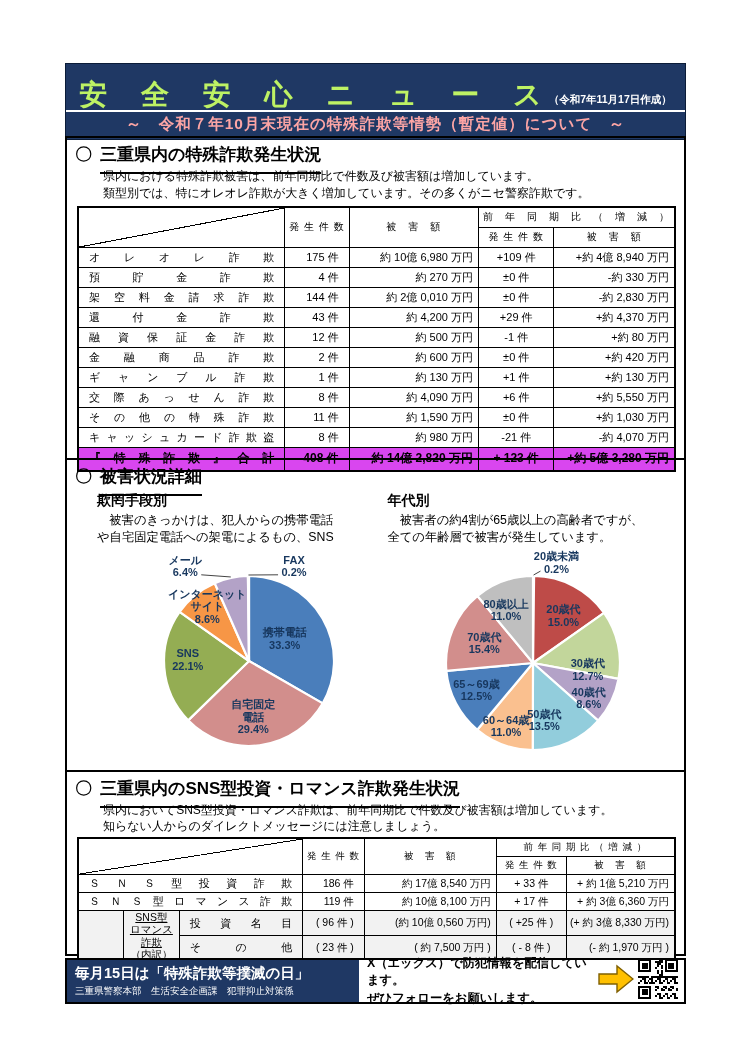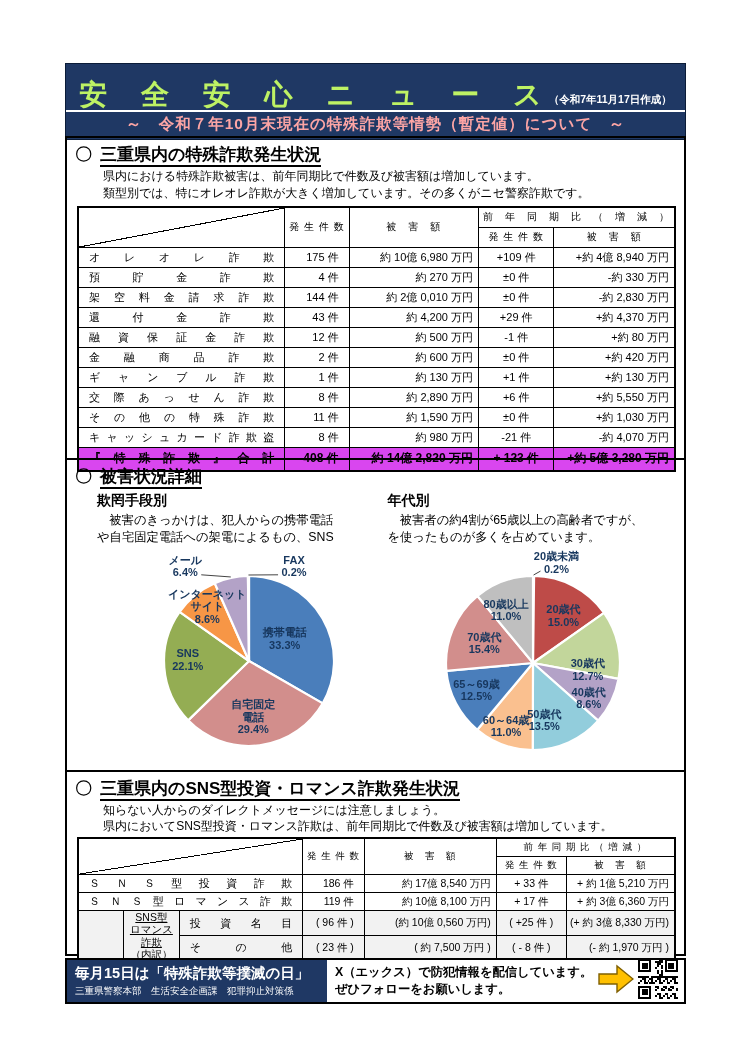--- a/index.html
+++ b/index.html
@@ -15,21 +15,21 @@
 
   
   .content{position:absolute;left:65px;top:136px;width:621px;border:2px solid #000;box-sizing:border-box;}
   .sec{box-sizing:border-box;padding:5px 8px 0 8px;}
   .sec + .sec{border-top:2px solid #000;}
   .sec1{height:320px;}
   .sec2{height:312px;}
   .sec3{height:184px;}
   .sec-title{font-size:17px;font-weight:bold;white-space:nowrap;}
   .sec-title .marker{margin-right:8px;font-weight:bold;}
-  .sec-title .t-underline{border-bottom:2px solid #000;padding-bottom:1px;}
+  .sec-title .t-underline{border-bottom:2px solid #000;padding-bottom:8px;}
   .body-text{font-size:12px;line-height:1.4;margin:2px 0 0 28px;}
   .sec3 .body-text{font-size:12px;line-height:1.35;}
 
   
   table{border-collapse:collapse;table-layout:fixed;}
   .t1{margin:4px 0 0 2px;border:2px solid #000;}
   .t1 th,.t1 td{border:1px solid #000;font-size:11px;padding:0 4px;height:19px;overflow:hidden;white-space:nowrap;}
   .t1 th{font-weight:normal;font-size:10px;letter-spacing:1px;}
   .t2{margin:3px 0 0 2px;border:2px solid #000;}
   .t2 th,.t2 td{border:1px solid #000;font-size:10.5px;padding:0 3px;height:17px;overflow:hidden;white-space:nowrap;}
@@ -50,21 +50,21 @@
   
   .cols{display:flex;margin-top:2px;}
   .col-l{width:47%;padding-left:22px;box-sizing:border-box;}
   .col-r{width:53%;padding-left:30px;box-sizing:border-box;}
   .col-h{font-size:14px;font-weight:bold;margin:2px 0 2px 0;}
   .col-p{font-size:12.3px;line-height:1.35;}
   .pie-wrap{margin-top:0;}
 
   
   .footer{position:absolute;left:65px;top:958px;width:621px;height:46px;border:2px solid #000;box-sizing:border-box;display:flex;background:#fff;}
-  .f-left{width:260px;background:#1F3864;color:#fff;padding:4px 8px 0 8px;box-sizing:border-box;}
+  .f-left{width:292px;background:#1F3864;color:#fff;padding:4px 8px 0 8px;box-sizing:border-box;}
   .f-l1{font-size:14.5px;font-weight:bold;white-space:nowrap;}
   .f-l2{font-size:9.5px;margin-top:2px;white-space:nowrap;}
   .f-right{flex:1;display:flex;align-items:center;padding:2px 4px 2px 8px;box-sizing:border-box;}
   .f-text{flex:1;font-size:12.3px;font-weight:bold;line-height:1.4;}
   .f-arrow{margin:0 4px;}
   .f-qr{margin-right:2px;}
 </style>
 </head>
 <body>
 
@@ -154,21 +154,21 @@
             <tr>
               <td class="jname">ギ ャ ン ブ ル 詐 欺</td>
               <td class="cell-cases">1 件</td>
               <td class="cell-amount">約 130 万円</td>
               <td class="cell-yoyc">+1 件</td>
               <td class="cell-yoya">+約 130 万円</td>
             </tr>
             <tr>
               <td class="jname">交 際 あ っ せ ん 詐 欺</td>
               <td class="cell-cases">8 件</td>
-              <td class="cell-amount">約 2,890 万円</td>
+              <td class="cell-amount">約 4,090 万円</td>
               <td class="cell-yoyc">+6 件</td>
               <td class="cell-yoya">+約 5,550 万円</td>
             </tr>
             <tr>
               <td class="jname">そ の 他 の 特 殊 詐 欺</td>
               <td class="cell-cases">11 件</td>
               <td class="cell-amount">約 1,590 万円</td>
               <td class="cell-yoyc">±0 件</td>
               <td class="cell-yoya">+約 1,030 万円</td>
             </tr>
@@ -219,21 +219,21 @@
                 <text x="86.25" y="18.799999999999997" text-anchor="middle" font-size="11" font-weight="bold" fill="#17375E"><tspan x="86.25">メール</tspan><tspan x="86.25" dy="12.5">6.4%</tspan></text>
                 <line x1="179.05" y1="29.799999999999997" x2="149.45964961896186" y2="30.001697566372215" stroke="#444" stroke-width="1"></line>
                 <text x="195.05" y="18.799999999999997" text-anchor="middle" font-size="11" font-weight="bold" fill="#17375E"><tspan x="195.05">FAX</tspan><tspan x="195.05" dy="12.5">0.2%</tspan></text>
               </svg>
           </div>
         </div>
         <div class="col-r">
           <div class="col-h">年代別</div>
           <div class="col-p">
             <div>　被害者の約4割が65歳以上の高齢者ですが、</div>
-            <div>を使ったものが多くを占めています。</div>
+            <div>全ての年齢層で被害が発生しています。</div>
           </div>
           <div class="pie-wrap" style="margin-left:-4px;">
             <svg id="pie2" width="300" height="212" viewBox="0 0 300 212">
                 <path d="M150,118 L150.00,31.00 A87,87 0 0 1 151.09,31.01 Z" fill="#D9D9D9" stroke="#ffffff" stroke-width="2.2" stroke-linejoin="round"></path>
                 <path d="M150,118 L151.09,31.01 A87,87 0 0 1 221.07,67.82 Z" fill="#BE4B48" stroke="#ffffff" stroke-width="2.2" stroke-linejoin="round"></path>
                 <path d="M150,118 L221.07,67.82 A87,87 0 0 1 235.53,133.92 Z" fill="#C2D69B" stroke="#ffffff" stroke-width="2.2" stroke-linejoin="round"></path>
                 <path d="M150,118 L235.53,133.92 A87,87 0 0 1 215.13,175.68 Z" fill="#B3A2C7" stroke="#ffffff" stroke-width="2.2" stroke-linejoin="round"></path>
                 <path d="M150,118 L215.13,175.68 A87,87 0 0 1 149.73,205.00 Z" fill="#92CDDC" stroke="#ffffff" stroke-width="2.2" stroke-linejoin="round"></path>
                 <path d="M150,118 L149.73,205.00 A87,87 0 0 1 94.29,184.82 Z" fill="#FAC08F" stroke="#ffffff" stroke-width="2.2" stroke-linejoin="round"></path>
                 <path d="M150,118 L94.29,184.82 A87,87 0 0 1 63.35,125.79 Z" fill="#4A7EBB" stroke="#ffffff" stroke-width="2.2" stroke-linejoin="round"></path>
@@ -253,22 +253,22 @@
           </div>
         </div>
       </div>
     </div>
 
     <div class="sec sec3">
       <div class="sec-title">
         <span class="marker">〇</span><span class="t-underline">三重県内のSNS型投資・ロマンス詐欺発生状況</span>
       </div>
       <div class="body-text">
+        <div>県内においてSNS型投資・ロマンス詐欺は、前年同期比で件数及び被害額は増加しています。</div>
         <div>知らない人からのダイレクトメッセージには注意しましょう。</div>
-        <div>県内においてSNS型投資・ロマンス詐欺は、前年同期比で件数及び被害額は増加しています。</div>
       </div>
       <table class="t2">
         <colgroup>
             <col style="width:46px">
             <col style="width:56px">
             <col style="width:124px">
             <col style="width:62px">
             <col style="width:136px">
             <col style="width:72px">
             <col style="width:108px">

